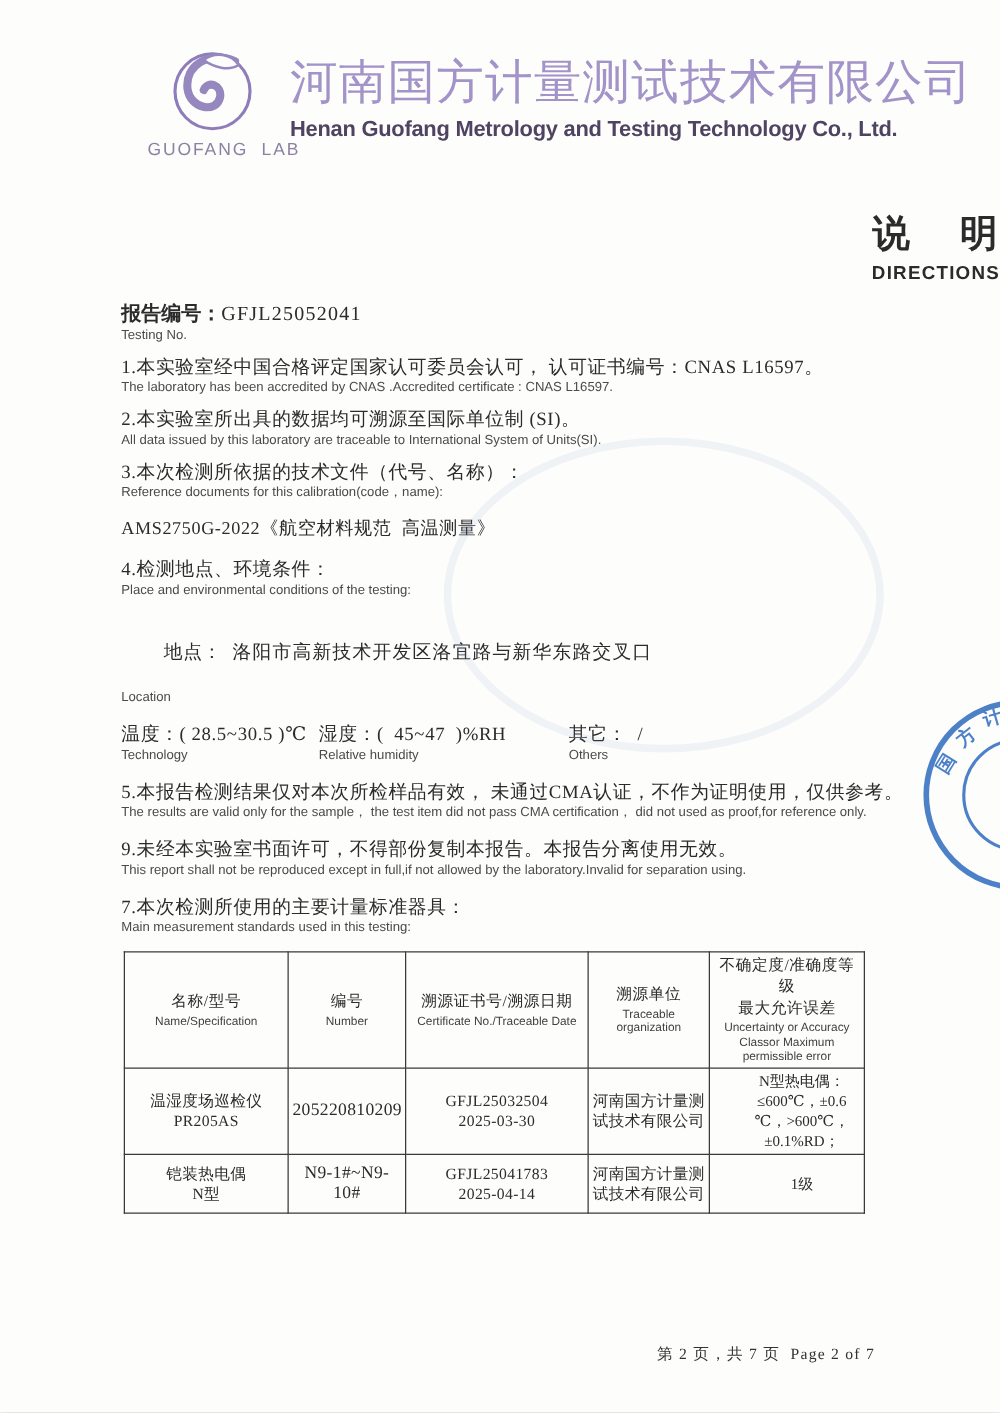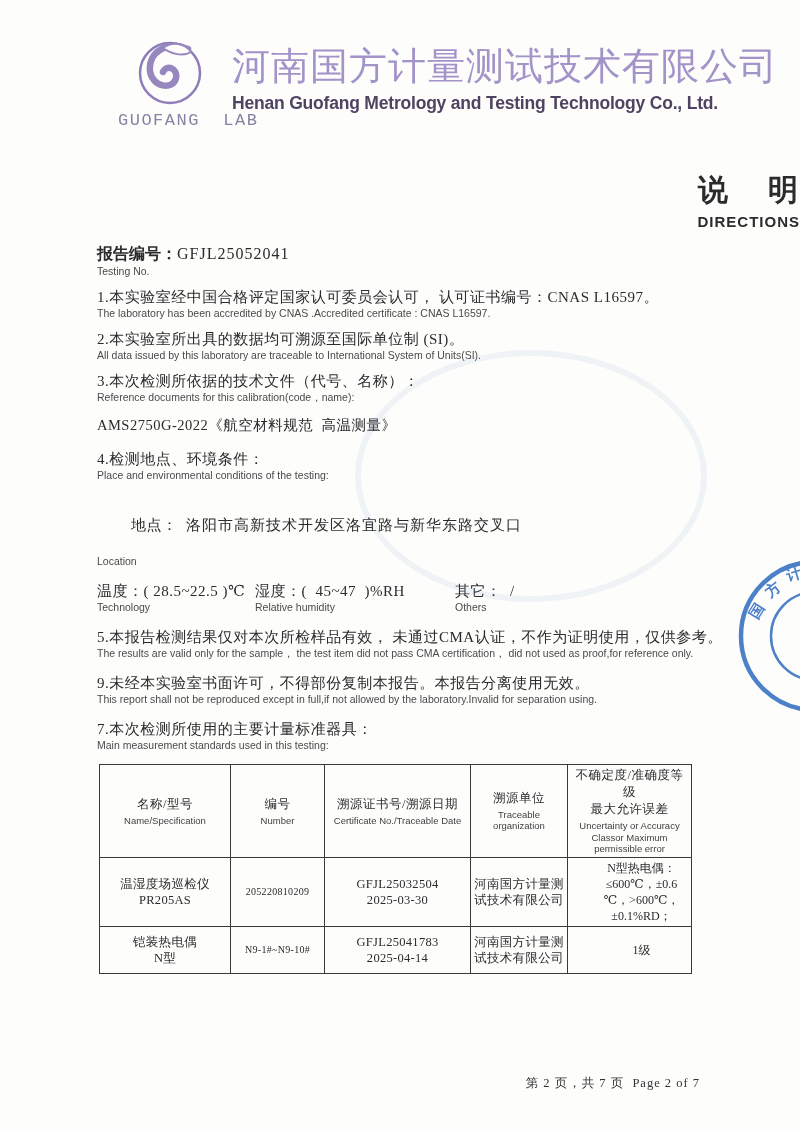--- a/index.html
+++ b/index.html
@@ -9,22 +9,22 @@
     font-family:"Liberation Serif","DejaVu Serif",serif; color:#2b2b2b;
     box-shadow:0 0 6px rgba(0,0,0,.25);
   }
   .pre { white-space:pre-wrap; }
 
   
   .header { display:flex; align-items:flex-start; padding:40px 0 0 118px; }
   .logo-block { width:104px; text-align:center; flex:0 0 auto; }
   .logo-mark { display:block; margin:0 auto; }
   .logo-label {
-    margin-top:3px; font-family:Liberation Mono, monospace;
-    font-size:17px; letter-spacing:1.5px; color:#8b81a3; white-space:pre;
+    margin-top:3px; font-family:Liberation Sans, sans-serif;
+    font-size:14px; letter-spacing:1.5px; color:#8b81a3; white-space:pre;
   }
   .company { margin-left:10px; padding-top:4px; }
   .company-zh {
     font-size:38px; line-height:44px; letter-spacing:1px;
     color:#a293c8; font-weight:500; white-space:nowrap;
   }
   .company-en {
     margin-top:5px; font-family:"Liberation Sans",sans-serif; font-weight:bold;
     font-size:17.5px; letter-spacing:-0.2px; color:#4e4361; white-space:nowrap;
   }
@@ -49,21 +49,21 @@
 
   
   table.std { border-collapse:collapse; table-layout:fixed; width:592px; margin:12px 0 0 2px; }
   table.std td { border:1.5px solid #3a3a3a; text-align:center; vertical-align:middle; padding:2px 3px; }
   .th-zh { font-size:12.5px; letter-spacing:0.5px; }
   .th-en { font-family:"Liberation Sans",sans-serif; font-size:9.5px; line-height:11.5px; color:#3f3f3f; margin-top:2px; }
   tr.hdr td { height:82px; }
   tr.r1 td { height:50px; }
   tr.r2 td { height:42px; }
   .cell { font-size:12.5px; line-height:16px; letter-spacing:0.3px; }
-  .cell-small { font-size:10px; }
+  .cell-small { font-size:14px; }
   .err-cell { font-size:12px; line-height:16px;margin-left:24px; }
 
   
   .footer {
     position:absolute; right:100px; bottom:38px;
     font-size:12.5px; letter-spacing:1px; color:#333; white-space:pre;
   }
 
   
   .watermark {
@@ -134,21 +134,21 @@
     <div class="block" style="margin-top:13px;">
       <div class="zh-line pre">
         <span>地点：  </span><span class="loc-value">洛阳市高新技术开发区洛宜路与新华东路交叉口</span>
       </div>
       <div class="en-line">Location</div>
     </div>
 
     <div class="block" style="margin-top:13px;">
       <div class="env-row">
         <div class="env-item env-t">
-          <div class="zh-line pre">温度：( 28.5~22.5 )℃</div>
+          <div class="zh-line pre">温度：( 28.5~30.5 )℃</div>
           <div class="en-line">Technology</div>
         </div>
         <div class="env-item env-h">
           <div class="zh-line pre">湿度：(  45~47  )%RH</div>
           <div class="en-line">Relative humidity</div>
         </div>
         <div class="env-item">
           <div class="zh-line pre">其它：  /</div>
           <div class="en-line">Others</div>
         </div>

